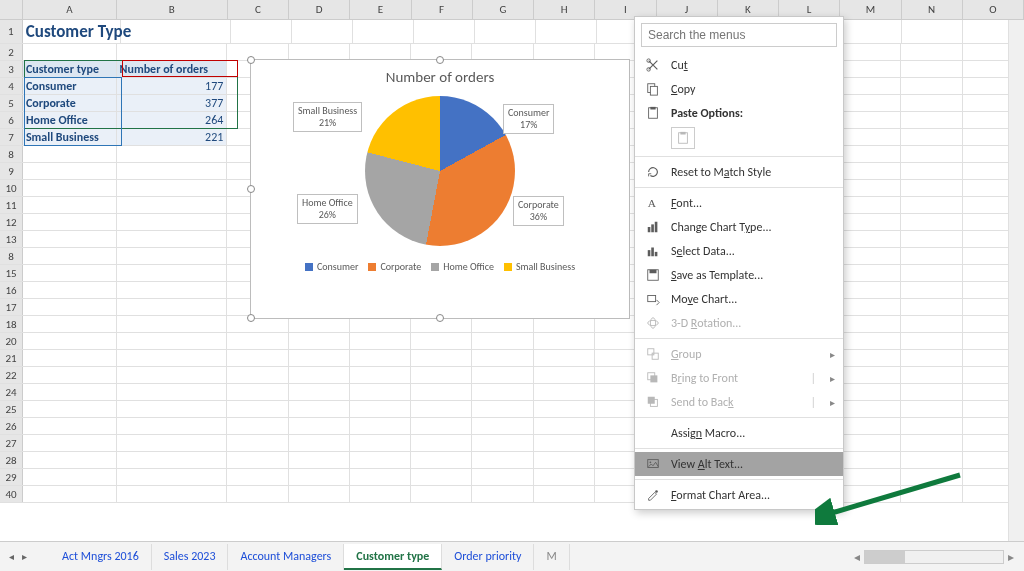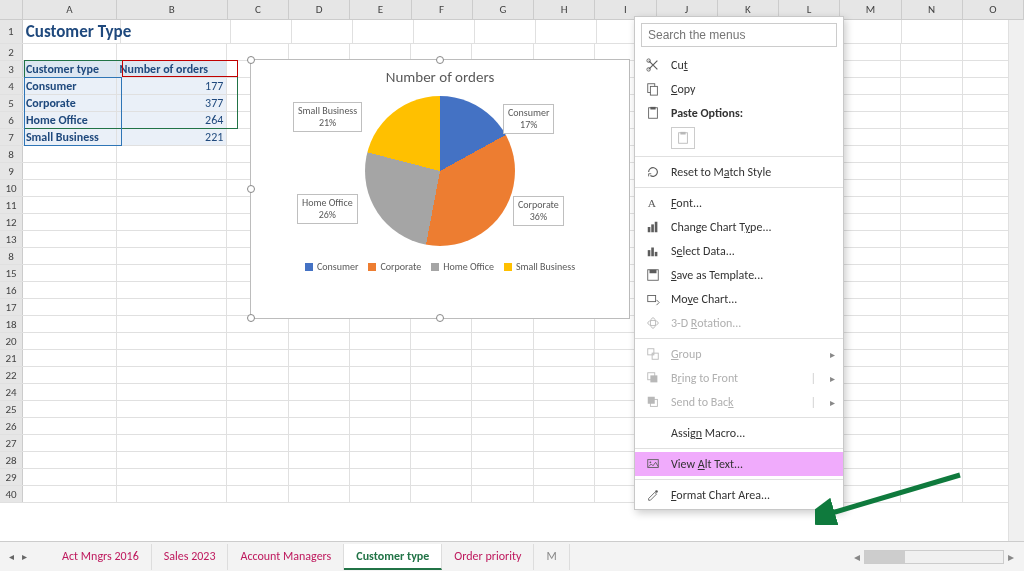--- a/index.html
+++ b/index.html
@@ -174,21 +174,21 @@
   }
   .ctx-item {
     display: flex;
     align-items: center;
     padding: 4px 8px 4px 10px;
     gap: 10px;
     color: #333;
     cursor: default;
     position: relative;
   }
-  .ctx-item.highlight { background: #f0abfc; }
+  .ctx-item.highlight { background: #a3a3a3; }
   .ctx-item.disabled { color: #b0b0b0; }
   .ctx-item .ic { width: 16px; height: 16px; display: flex; align-items: center; justify-content: center; }
   .ctx-item .lbl { flex: 1; }
   .ctx-item .arrow { font-size: 10px; color: #888; }
   .ctx-sep { height: 1px; background: #e0e0e0; margin: 3px 0; }
   .ctx-paste-opt { padding: 2px 8px 4px 36px; }
   .paste-btn {
     width: 24px; height: 22px;
     border: 1px solid #ccc;
     display: inline-flex;
@@ -215,21 +215,21 @@
   .tab-nav {
     display: flex;
     gap: 2px;
     padding: 0 6px;
     color: #666;
   }
   .tab-nav span { cursor: pointer; padding: 2px 3px; font-size: 10px; }
   .tab {
     padding: 5px 12px;
     border-right: 1px solid #ddd;
-    color: #be185d;
+    color: #1d4ed8;
     background: #f3f3f3;
     cursor: pointer;
   }
   .tab.active {
     background: #fff;
     color: #217346;
     font-weight: bold;
     border-bottom: 2px solid #217346;
   }
   .tab.cut { color: #888; }

